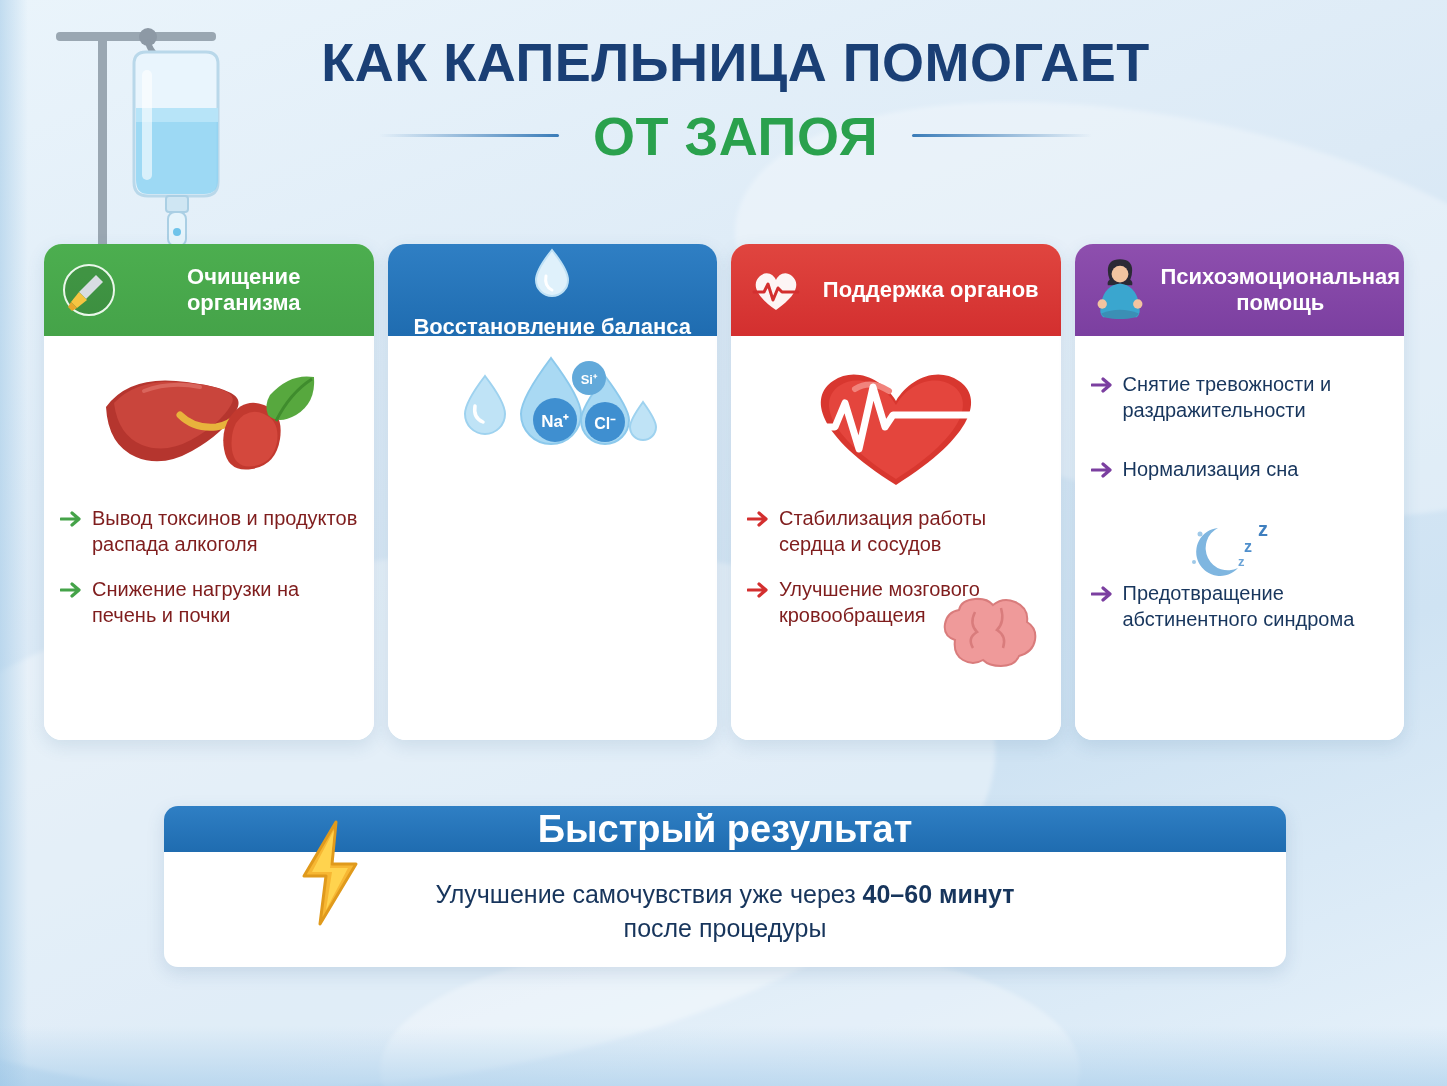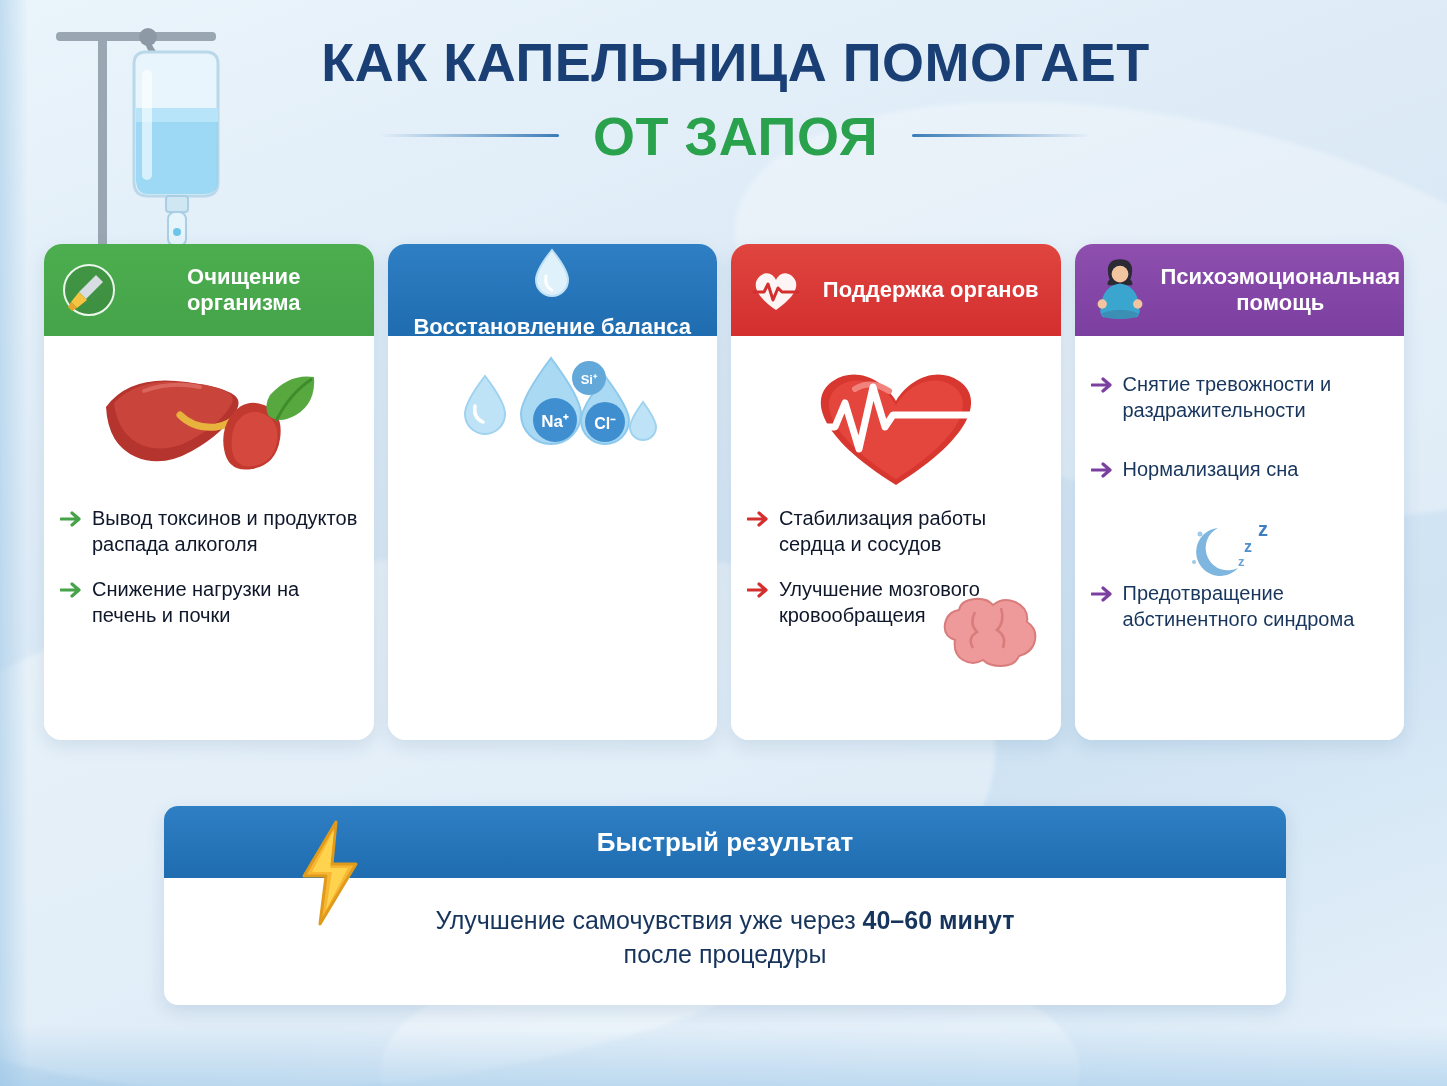--- a/index.html
+++ b/index.html
@@ -145,52 +145,52 @@
     align-items: flex-start;
     gap: 10px;
     margin-bottom: 20px;
   }
   .bullet .arrow {
     flex: 0 0 auto;
     margin-top: 4px;
   }
   .bullet .btext {
     font-size: 20px;
-    color: #0f172a;
+    color: #7f1d1d;
     line-height: 1.28;
   }
   .c-purple .bullet .btext { color: #18365d; }
 
   
   .c-purple .card-body { padding-top: 30px; }
   .c-purple .bullet { margin-bottom: 34px; }
 
   
   .footer {
     position: absolute;
     left: 164px;
     top: 806px;
     width: 1122px;
     border-radius: 14px;
     background: #ffffff;
     box-shadow: 0 6px 18px rgba(40,90,140,0.15);
     overflow: hidden;
   }
   .footer-head {
-    height: 72px;
+    height: 46px;
     background: linear-gradient(180deg, #2f7fc4 0%, #1f6cb0 100%);
     display: flex;
     align-items: center;
     justify-content: center;
     color: #fff;
-    font-size: 26px;
+    font-size: 38px;
     font-weight: bold;
   }
   .footer-body {
-    padding: 26px 20px 33px 20px;
+    padding: 26px 20px 21px 20px;
     text-align: center;
     font-size: 25px;
     color: #17355c;
     line-height: 1.35;
   }
   .footer-body b { font-weight: bold; }
   .bolt {
     position: absolute;
     left: 128px;
     top: 12px;

